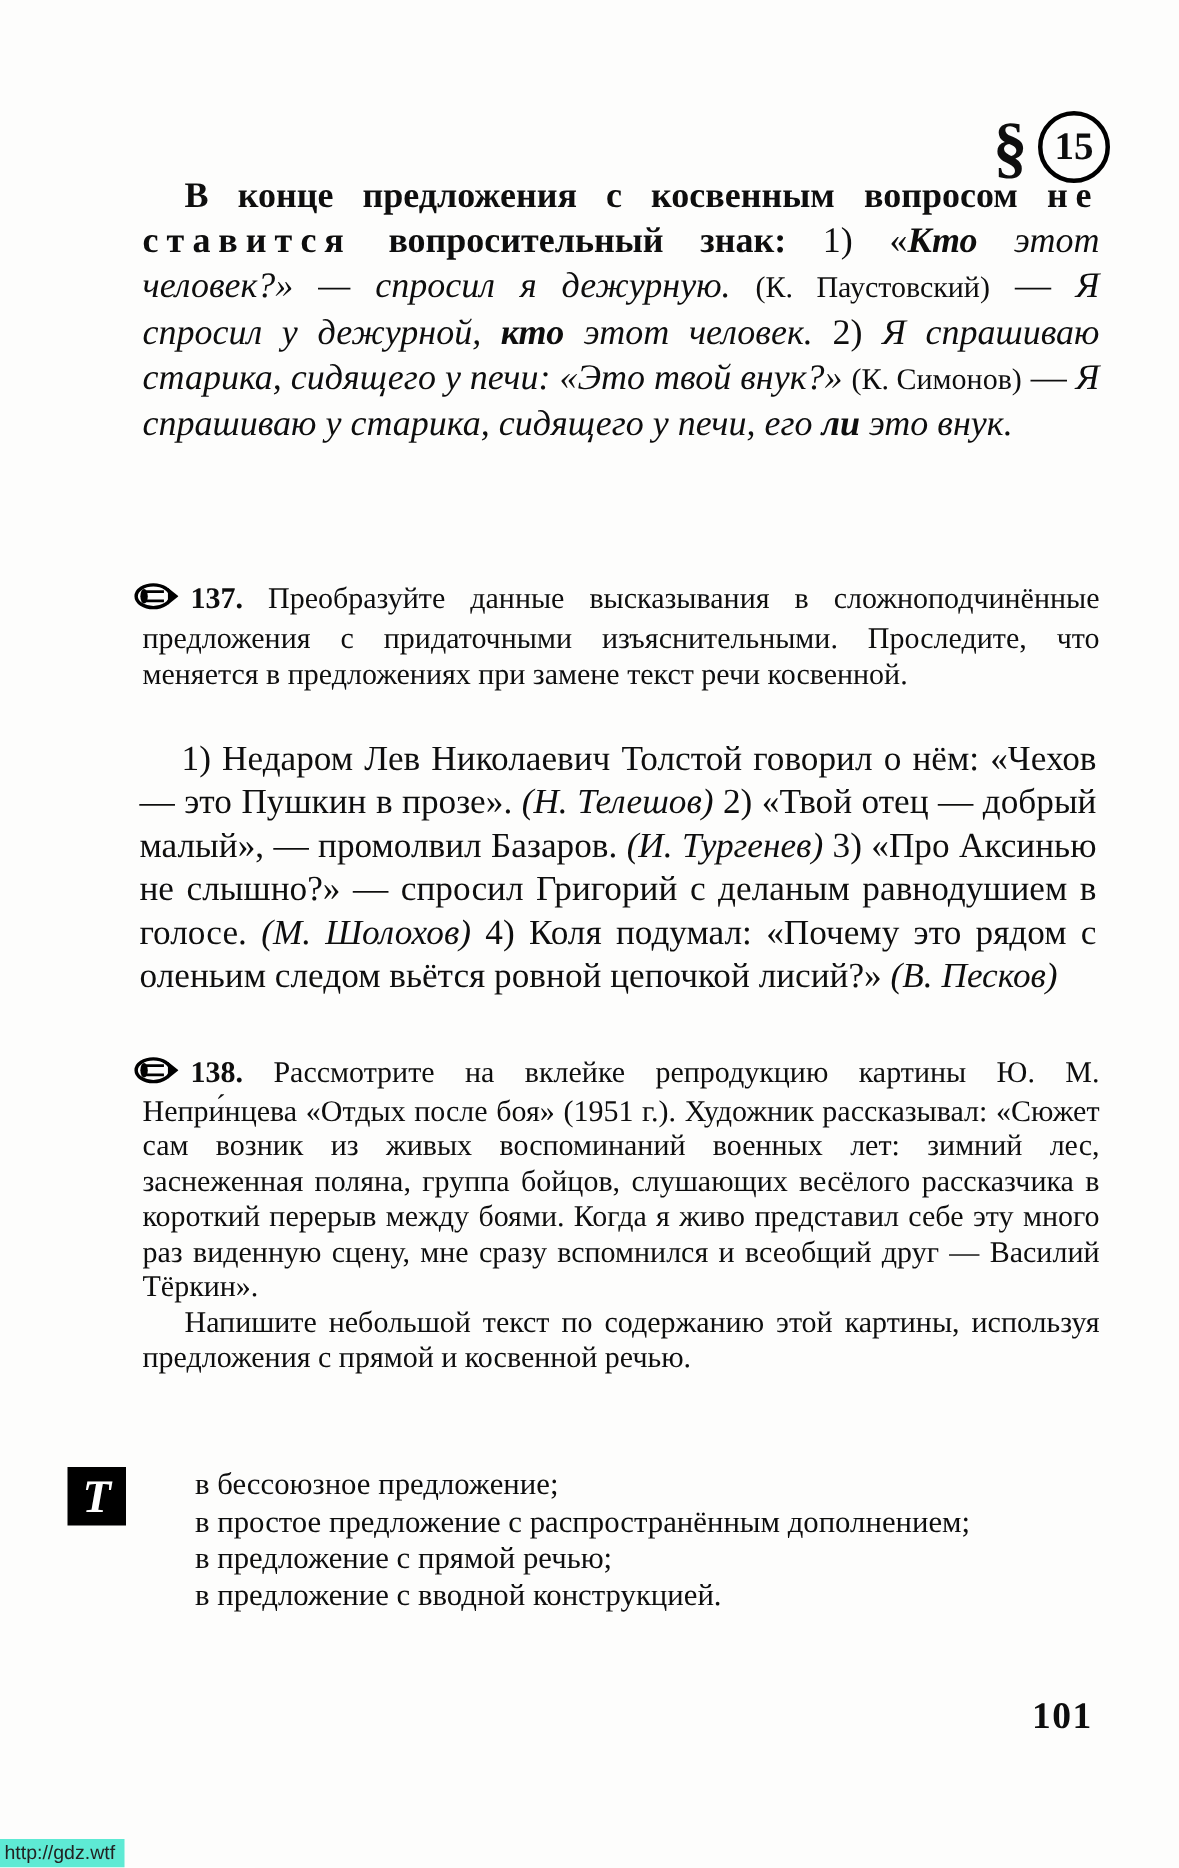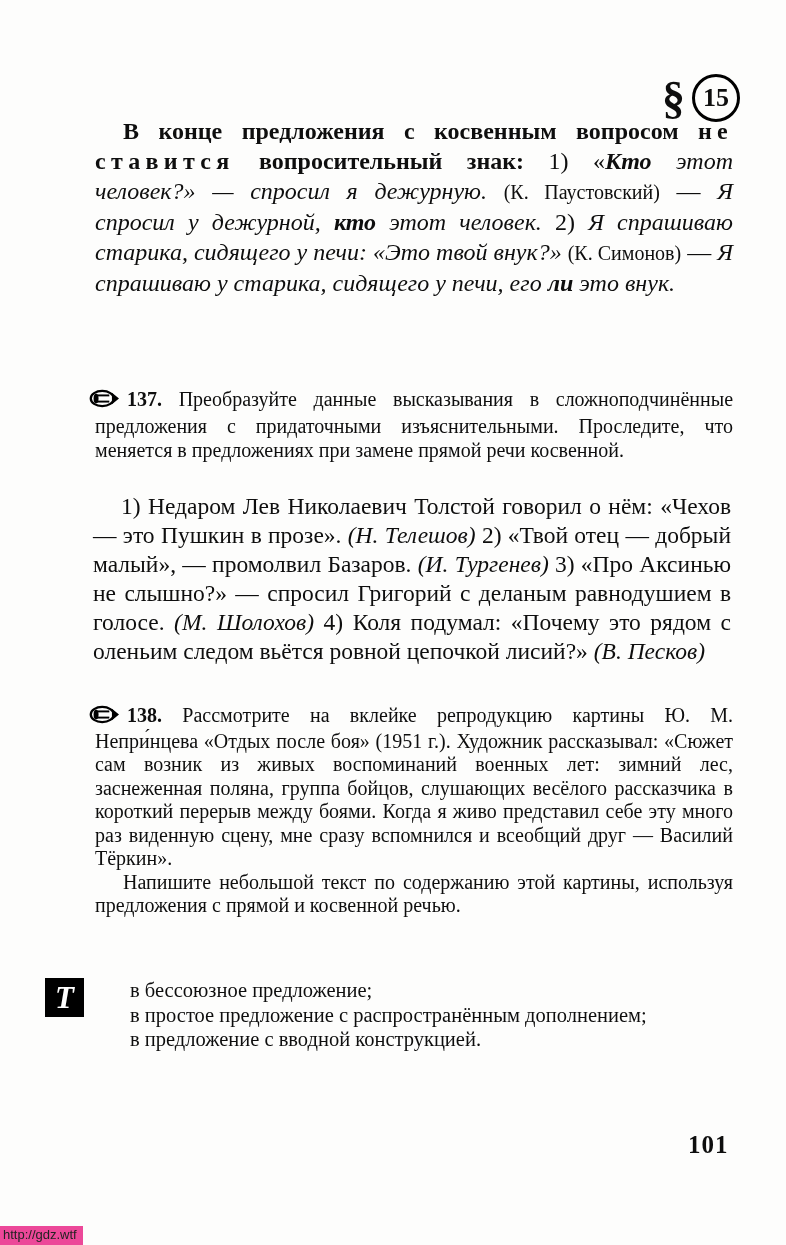--- a/index.html
+++ b/index.html
@@ -64,21 +64,21 @@
     font-family: "Liberation Serif", serif;
   }
 
   .page-number {
     position: absolute; top: 1131px; left: 688px;
     font-size: 25px; font-weight: bold; letter-spacing: 1px;
   }
 
   .watermark {
     position: absolute; left: 0; bottom: 0;
-    background: #ec4899; color: #222;
+    background: #5eead4; color: #222;
     font-family: "Liberation Sans", sans-serif;
     font-size: 13px; line-height: 15px;
     padding: 1px 6px 3px 3px;
   }
 </style>
 </head>
 <body>
 
 <div class="page">
 
@@ -93,21 +93,21 @@
     <p class="indent"><b>В конце предложения с косвенным вопросом </b><b class="spaced">не ставится</b><b> вопросительный знак: </b><span>1) «</span><b><i>Кто</i></b><i> этот человек?» — спросил я дежурную. </i><span class="author-sm">(К. Паустовский)</span><span> — </span><i>Я спросил у дежурной, </i><b><i>кто</i></b><i> этот человек. </i><span>2) </span><i>Я спрашиваю старика, сидящего у печи: «Это твой внук?» </i><span class="author-sm">(К. Симонов)</span><span> — </span><i>Я спрашиваю у старика, сидящего у печи, его </i><b><i>ли</i></b><i> это внук.</i></p>
   </div>
 
   <div class="blk instr" id="ex137">
     <span class="pencil"><svg width="30" height="19" viewBox="0 0 34 21">
           <ellipse cx="15" cy="10.5" rx="13" ry="8.6" fill="none" stroke="#000" stroke-width="2.6"></ellipse>
           <path d="M26 4 L34 10.5 L26 17 Z" fill="#000"></path>
           <line x1="9" y1="7" x2="23" y2="7" stroke="#000" stroke-width="2.2"></line>
           <line x1="9" y1="14" x2="23" y2="14" stroke="#000" stroke-width="2.2"></line>
           <ellipse cx="8" cy="10.5" rx="2.8" ry="5.5" fill="#000"></ellipse>
-        </svg></span><span class="exnum">137.</span> <span>Преобразуйте данные высказывания в сложноподчинённые предложения с придаточными изъяснительными. Проследите, что меняется в предложениях при замене прямой речи косвенной.</span>
+        </svg></span><span class="exnum">137.</span> <span>Преобразуйте данные высказывания в сложноподчинённые предложения с придаточными изъяснительными. Проследите, что меняется в предложениях при замене текст речи косвенной.</span>
   </div>
 
   <div class="blk" id="items137">
     <span>1) Недаром Лев Николаевич Толстой говорил о нём: «Чехов — это Пушкин в прозе». </span><span class="author-it">(Н. Телешов)</span><span> 2) «Твой отец — добрый малый», — промолвил Базаров. </span><span class="author-it">(И. Тургенев)</span><span> 3) «Про Аксинью не слышно?» — спросил Григорий с деланым равнодушием в голосе. </span><span class="author-it">(М. Шолохов)</span><span> 4) Коля подумал: «Почему это рядом с оленьим следом вьётся ровной цепочкой лисий?» </span><span class="author-it">(В. Песков)</span>
   </div>
 
   <div class="blk" id="ex138">
     <p><span class="pencil"><svg width="30" height="19" viewBox="0 0 34 21">
             <ellipse cx="15" cy="10.5" rx="13" ry="8.6" fill="none" stroke="#000" stroke-width="2.6"></ellipse>
             <path d="M26 4 L34 10.5 L26 17 Z" fill="#000"></path>
@@ -118,20 +118,21 @@
     <p class="indent">Напишите небольшой текст по содержанию этой картины, используя предложения с прямой и косвенной речью.</p>
   </div>
 
   <div class="t-marker">
     <span>Т</span>
   </div>
 
   <div class="blk" id="ex139">
     <p class="sub-item">в бессоюзное предложение;</p>
     <p class="sub-item">в простое предложение с распространённым дополнением;</p>
+    <p class="sub-item">в предложение с прямой речью;</p>
     <p class="sub-item">в предложение с вводной конструкцией.</p>
   </div>
 
   <div class="page-number">101</div>
 
   <div class="watermark">http://gdz.wtf</div>
 
 </div>
 
 </body></html>

